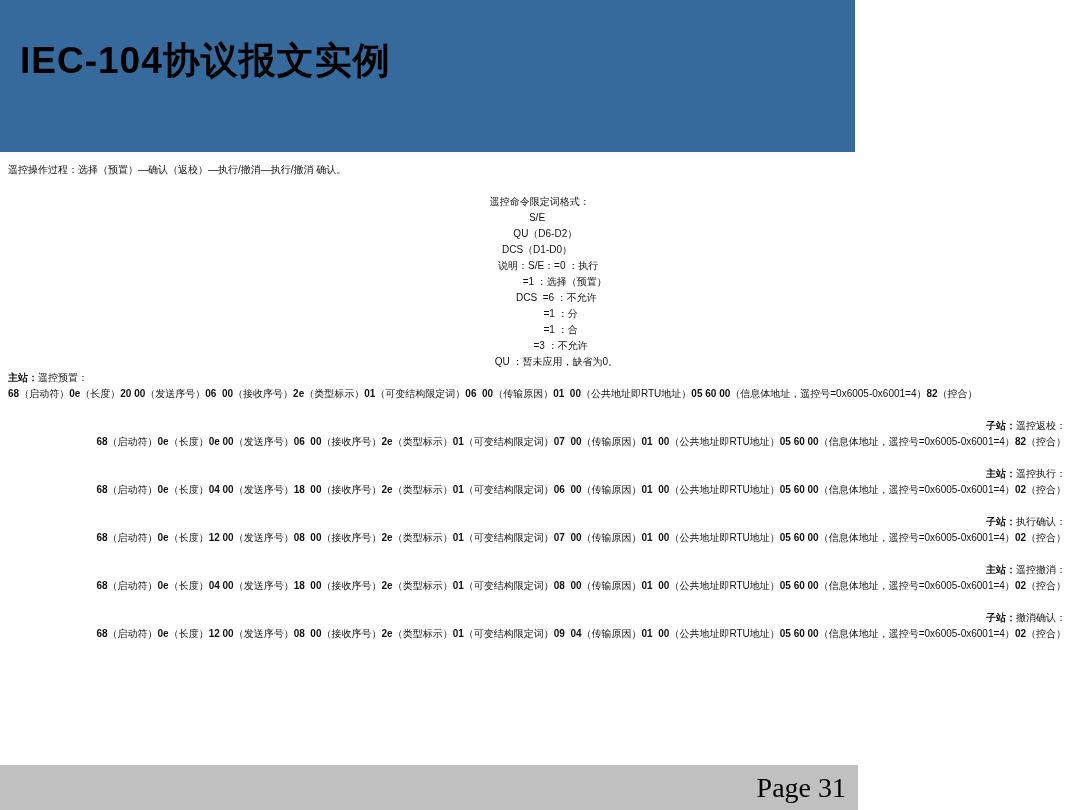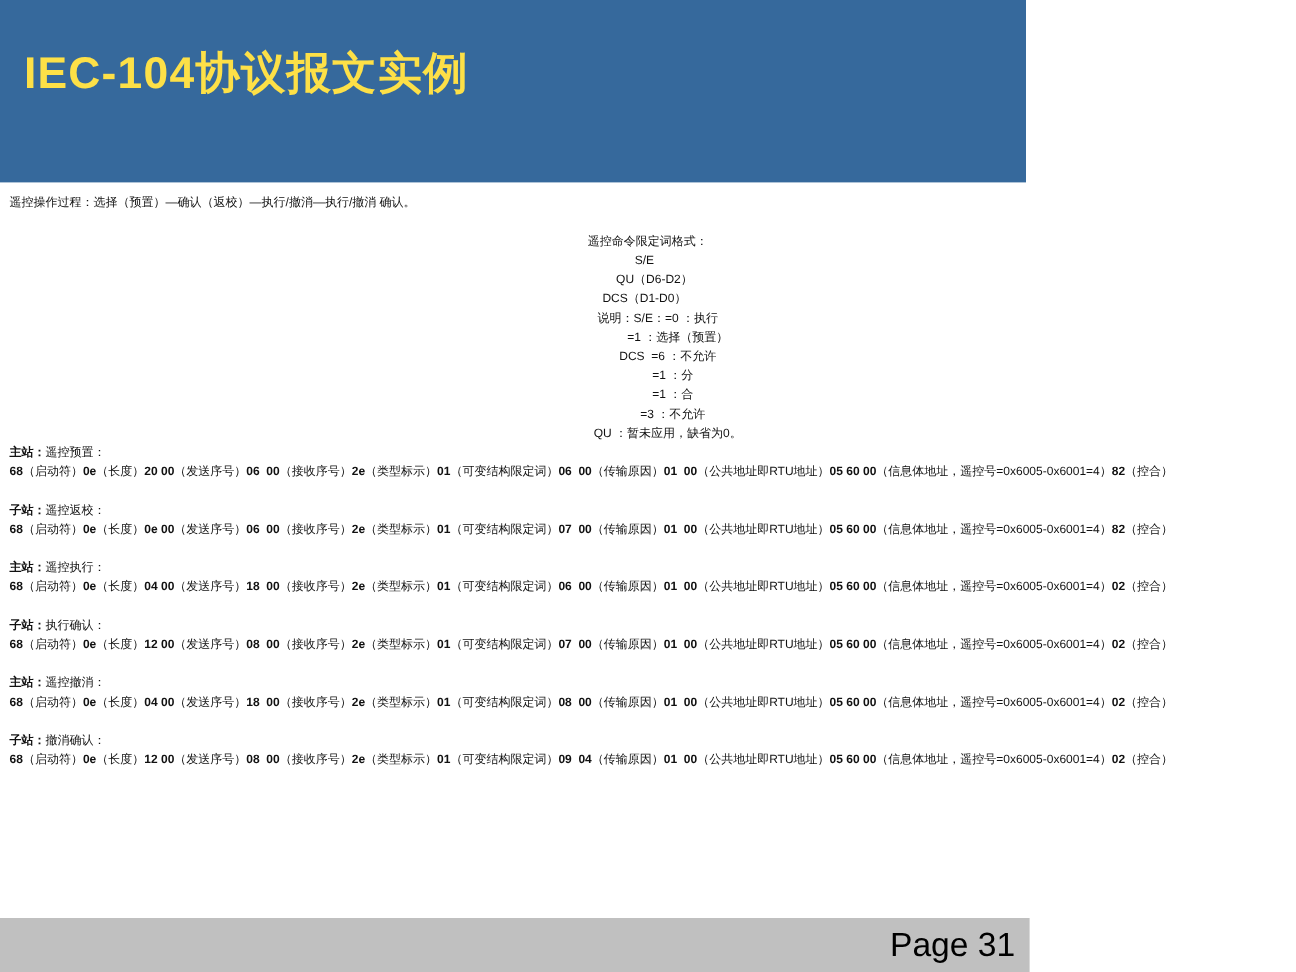--- a/index.html
+++ b/index.html
@@ -27,21 +27,21 @@
   .content {
     position: absolute; left: 8px; top: 162px;
     width: 1058px;
     font-size: 10px;
     line-height: 16px;
   }
   .intro { white-space: pre-wrap; }
   .format-block { margin-top: 16px; text-align: center; }
   .fline { white-space: pre; }
   .messages { margin-top: 0; }
-  .msg + .msg { margin-top: 16px; }
+  .msg + .msg { margin-top: 16px; text-align: right; }
   .msg-label b { font-weight: 700; }
   .msg-body { white-space: pre-wrap; }
   .msg-body b { font-weight: 700; }
   .footer {
     position: absolute; left: 0; bottom: 0;
     width: 858px; height: 45px;
     background: #C0C0C0;
   }
   .page {
     text-align: right;
@@ -50,21 +50,21 @@
     padding-right: 12px;
     color: #000;
   }
 </style>
 </head>
 <body>
 
 <div class="slide">
 
   <div class="header" style="background: rgb(54, 105, 156);">
-    <div class="title" style="color: #fde047;">IEC-104协议报文实例</div>
+    <div class="title" style="color: #000000;">IEC-104协议报文实例</div>
   </div>
 
   <div class="content">
     <div class="intro">遥控操作过程：选择（预置）—确认（返校）—执行/撤消—执行/撤消 确认。</div>
 
     <div class="format-block">
         <div class="fline">  遥控命令限定词格式：</div>
         <div class="fline">S/E</div>
         <div class="fline">      QU（D6-D2）</div>
         <div class="fline">DCS（D1-D0）</div>
@@ -98,17 +98,17 @@
           <div class="msg-label"><b>主站：</b>遥控撤消：</div>
           <div class="msg-body"><b>68</b>（启动符）<b>0e</b>（长度）<b>04 00</b>（发送序号）<b>18  00</b>（接收序号）<b>2e</b>（类型标示）<b>01</b>（可变结构限定词）<b>08  00</b>（传输原因）<b>01  00</b>（公共地址即RTU地址）<b>05 60 00</b>（信息体地址，遥控号=0x6005-0x6001=4）<b>02</b>（控合）</div>
         </div>
         <div class="msg">
           <div class="msg-label"><b>子站：</b>撤消确认：</div>
           <div class="msg-body"><b>68</b>（启动符）<b>0e</b>（长度）<b>12 00</b>（发送序号）<b>08  00</b>（接收序号）<b>2e</b>（类型标示）<b>01</b>（可变结构限定词）<b>09  04</b>（传输原因）<b>01  00</b>（公共地址即RTU地址）<b>05 60 00</b>（信息体地址，遥控号=0x6005-0x6001=4）<b>02</b>（控合）</div>
         </div>
       </div>
   </div>
 
-  <div class="footer" style="background: rgb(192, 192, 192);">
+  <div class="footer" style="background: rgb(192, 192, 192); font-family: Liberation Serif, serif;">
     <div class="page">Page 31</div>
   </div>
 
 </div>
 
 </body></html>

